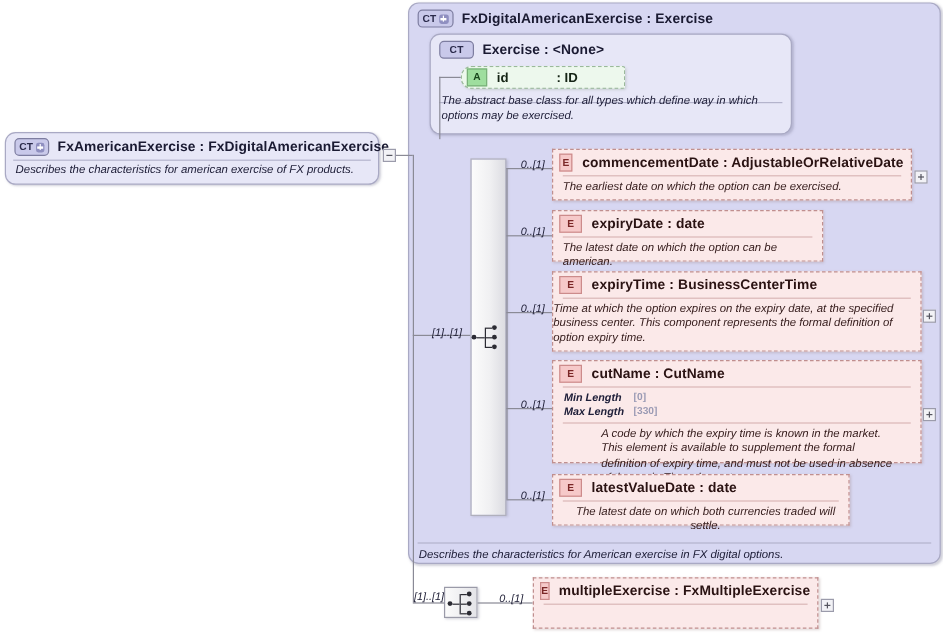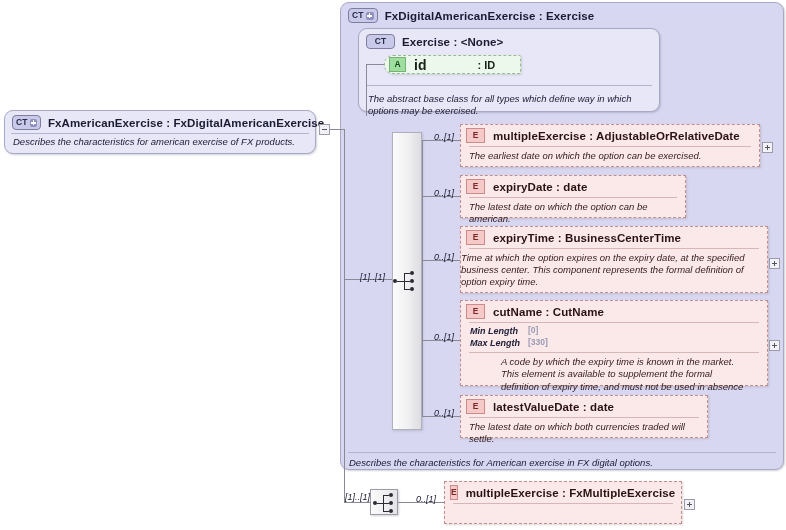--- a/index.html
+++ b/index.html
@@ -99,22 +99,22 @@
   .elbox .desc{color:#331a1a;}
 
   
   .atbox{
     position:absolute;box-sizing:border-box;
     border:1px dashed #9ab99a;
     background:#edf8ed;
     box-shadow:1px 1px 2px rgba(130,150,130,.3);
     display:flex;align-items:center;
   }
-  .atbox .nm{font-size:14px;color:#152415;font-weight:bold;}
-  .atbox .tp{font-size:11px;color:#152415;font-weight:bold;margin-left:51px;}
+  .atbox .nm{font-size:11px;color:#152415;font-weight:bold;}
+  .atbox .tp{font-size:11px;color:#152415;font-weight:bold;margin-left:40px;}
 
   
   .facets{padding:2px 9px 2px 9px;font-size:9px;font-style:italic;color:#20203a;}
   .facets .frow{display:flex;line-height:1.35;font-weight:bold;}
   .facets .fname{width:58px;}
   .facets .fval{color:#9a9ab4;font-style:normal;font-size:8.5px;}
 
   
   .card{
     position:absolute;font-size:9px;font-style:italic;
@@ -161,21 +161,21 @@
   <div class="ctbox light" style="left:358px;top:28px;width:302px;height:84px;">
     <div class="hdr" style="padding:5px 7px 3px 7px;">
       <span class="badge-ct">
         <span>CT</span>
       </span>
       <span class="ttl">Exercise : &lt;None&gt;</span>
     </div>
   </div>
 
   <div class="abs" style="left:366px;top:85px;width:286px;height:1px;background:#b4b4cc;"></div>
-  <div class="abs desc" style="left:360px;top:90px;width:296px;padding:3px 7px 0 8px;">The abstract base class for all types which define way in which options may be exercised.</div>
+  <div class="abs desc" style="left:360px;top:76px;width:296px;padding:3px 7px 0 8px;">The abstract base class for all types which define way in which options may be exercised.</div>
 
   <div class="abs" style="left:366px;top:64px;width:18px;height:1px;background:#8a8a96;"></div>
   <div class="abs" style="left:366px;top:64px;width:1px;height:52px;background:#8a8a96;"></div>
 
   <div class="atbox" style="left:384px;top:55px;width:137px;height:19px;border-radius:9px 2px 2px 9px;padding-left:4px;">
     <span class="badge-a">A</span>
     <span class="nm">id</span>
     <span class="tp">: ID</span>
   </div>
 
@@ -216,21 +216,21 @@
     <span class="sq-dot" style="left:18px;top:19px;"></span>
   </div>
 
   <div class="line vline" style="left:422px;top:140px;height:276px;"></div>
 
   <div class="line hline" style="left:422px;top:140px;width:38px;"></div>
   <div class="card" style="left:434px;top:132px;">0..[1]</div>
   <div class="elbox" style="left:460px;top:124px;width:300px;height:43px;">
     <div class="hdr" style="padding:3px 6px 2px 5px;">
       <span class="badge-e">E</span>
-      <span class="ttl">multipleExercise : AdjustableOrRelativeDate</span>
+      <span class="ttl">commencementDate : AdjustableOrRelativeDate</span>
     </div>
     <div class="divider pink" style="margin:1px 8px 0 8px;"></div>
     <div class="desc" style="padding:3px 8px 0 8px;">The earliest date on which the option can be exercised.</div>
   </div>
   <div class="exp plus" style="left:762px;top:142px;"></div>
 
   <div class="line hline" style="left:422px;top:196px;width:38px;"></div>
   <div class="card" style="left:434px;top:188px;">0..[1]</div>
   <div class="elbox" style="left:460px;top:175px;width:226px;height:43px;">
     <div class="hdr" style="padding:3px 6px 2px 5px;">
@@ -277,21 +277,21 @@
   <div class="exp plus" style="left:769px;top:340px;"></div>
 
   <div class="line hline" style="left:422px;top:416px;width:38px;"></div>
   <div class="card" style="left:434px;top:408px;">0..[1]</div>
   <div class="elbox" style="left:460px;top:395px;width:248px;height:43px;">
     <div class="hdr" style="padding:3px 6px 2px 5px;">
       <span class="badge-e">E</span>
       <span class="ttl">latestValueDate : date</span>
     </div>
     <div class="divider pink" style="margin:1px 8px 0 8px;"></div>
-    <div class="desc" style="padding:3px 0 0 8px;">The latest date on which both currencies traded will settle.</div>
+    <div class="desc" style="padding:3px 0 0 8px;text-align:center;">The latest date on which both currencies traded will settle.</div>
   </div>
 
   <div class="card" style="left:345px;top:492px;">[1]..[1]</div>
   <div class="seq" style="left:370px;top:489px;">
     <span class="sq-dot" style="left:2px;top:11px;"></span>
     <span class="sq-ln" style="left:6px;top:13px;width:6px;height:1px;"></span>
     <span class="sq-ln" style="left:12px;top:5px;width:1px;height:17px;"></span>
     <span class="sq-ln" style="left:13px;top:5px;width:5px;height:1px;"></span>
     <span class="sq-ln" style="left:13px;top:13px;width:5px;height:1px;"></span>
     <span class="sq-ln" style="left:13px;top:21px;width:5px;height:1px;"></span>

